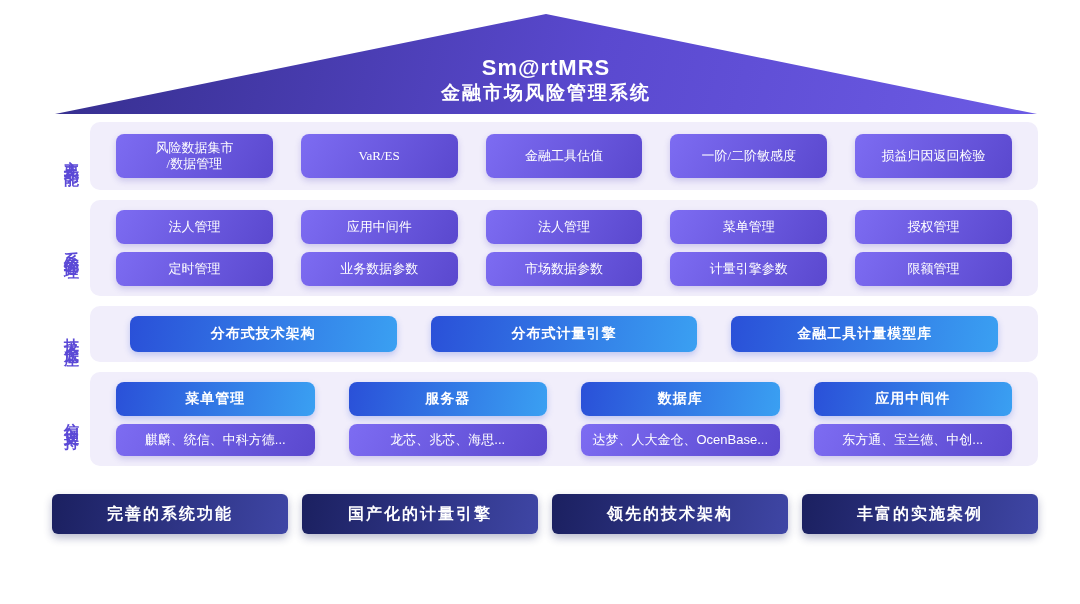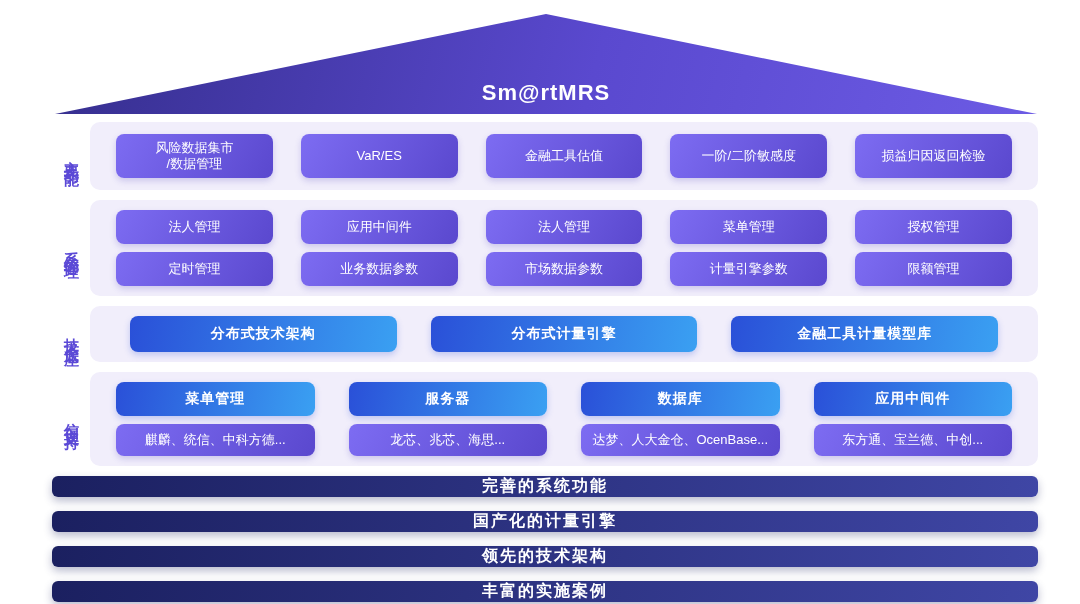--- a/index.html
+++ b/index.html
@@ -28,52 +28,53 @@
   .panel{
     flex:1;background:#f1eefb;border-radius:10px;
     display:flex;flex-direction:column;justify-content:center;
     box-sizing:border-box;
   }
   .p0{padding:12px 26px;gap:10px;}
   .p1{padding:10px 26px;gap:8px;}
   .p2{padding:10px 40px;}
   .p3{padding:10px 26px;gap:8px;}
   .btn-row{display:flex;}
-  .row5{gap:28px;}
+  .row5{gap:28px;font-family:Liberation Serif, serif;}
   .row4{gap:34px;}
   .btn{
     flex:1;border-radius:8px;display:flex;align-items:center;justify-content:center;
     text-align:center;color:#fff;font-size:13px;line-height:1.25;
     padding:4px 8px;box-sizing:border-box;white-space:pre-line;
     box-shadow:0 3px 6px rgba(74,59,181,0.22);
   }
   .h44{min-height:44px;} .h34{min-height:34px;} .h36{min-height:36px;} .h32{min-height:32px;}
   .purple{background:linear-gradient(120deg,#7d6cf2 0%,#5a48ce 100%);}
   .blue{
     background:linear-gradient(100deg,#2a50d8 0%,#3aa0f2 100%);
     font-weight:700;font-size:14px;letter-spacing:1px;
     box-shadow:0 3px 6px rgba(42,80,216,0.25);
   }
   
-  .footer{display:flex;gap:14px;margin-top:10px;flex-direction:column;}
+  .footer{display:flex;gap:14px;margin-top:28px;}
   .footer-btn{
     flex:1;height:40px;border-radius:6px;
     background:linear-gradient(100deg,#1b2060 0%,#3f46a5 100%);
     color:#fff;font-weight:700;font-size:16px;letter-spacing:2px;
     display:flex;align-items:center;justify-content:center;
     box-shadow:0 4px 8px rgba(27,32,96,0.3);
   }
 </style>
 </head>
 <body>
 
 <div class="canvas">
 
   <div class="roof">
     <div class="roof-title">Sm@rtMRS</div>
+    <div class="roof-subtitle">金融市场风险管理系统</div>
   </div>
 
   <div class="body">
 
     <div class="section">
       <div class="side-label">主要功能</div>
       <div class="panel p0">
         <div class="btn-row row5">
           <div class="btn purple h44">风险数据集市
 /数据管理</div>

